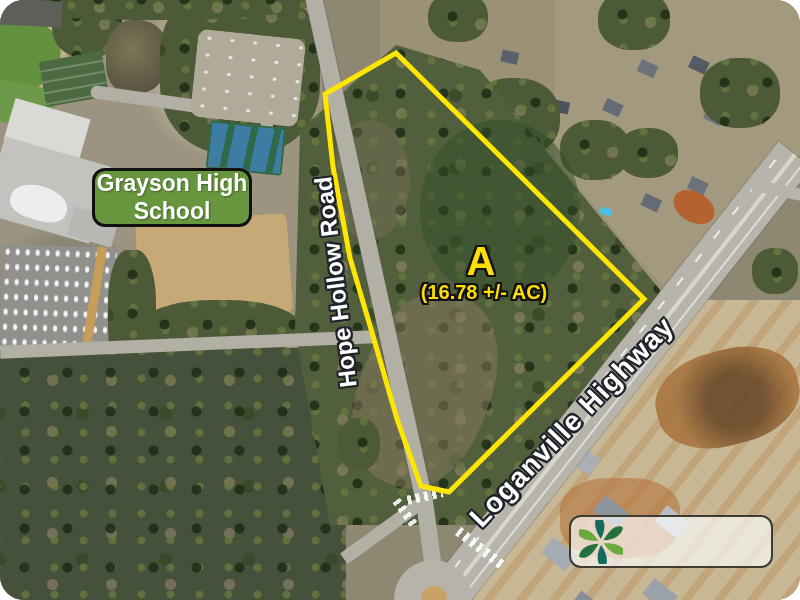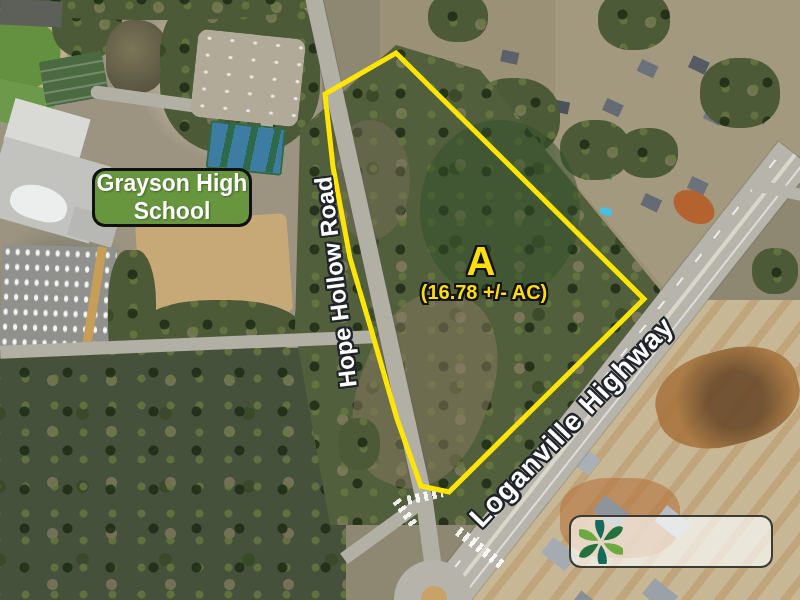--- a/index.html
+++ b/index.html
@@ -1,18 +1,18 @@
 <!DOCTYPE html>
 <html style="--c-parcel-outline: #ffe600; --c-parcel-label: #ffdf00; --c-school-label-bg: #68963e; --c-school-label-border: #111111; --c-school-label-text: #ffffff; --c-road-label-text: #ffffff; --c-road-label-outline: #20242a; --c-logo-box-bg: rgba(255,255,255,0.65); --c-logo-box-border: #3c3c34; --c-logo-text: #2d3338; --c-leaf-dark-green: #23713f; --c-leaf-light-green: #6aaa3e; --c-leaf-teal: #156a5c;"><head>
 <meta charset="utf-8">
 <style>
   html,body{margin:0;padding:0;background:#ffffff;}
   .stage{
     position:relative;width:800px;height:600px;overflow:hidden;
-    font-family:"Liberation Sans",sans-serif;background:#8e8872;
+    font-family:"Liberation Sans",sans-serif;background:#8e8872;border-radius:24px;
   }
   .stage *{position:absolute;box-sizing:border-box;}
 
   
   .tex{
     background-image:
       radial-gradient(circle, rgba(30,44,22,.85) 0 4.5px, rgba(30,44,22,0) 5.5px),
       radial-gradient(circle, rgba(104,120,64,.8) 0 3.5px, rgba(104,120,64,0) 4.5px),
       radial-gradient(circle, rgba(146,134,108,.6) 0 5px, rgba(146,134,108,0) 6px),
       radial-gradient(circle, rgba(56,72,38,.85) 0 6px, rgba(56,72,38,0) 7px);

